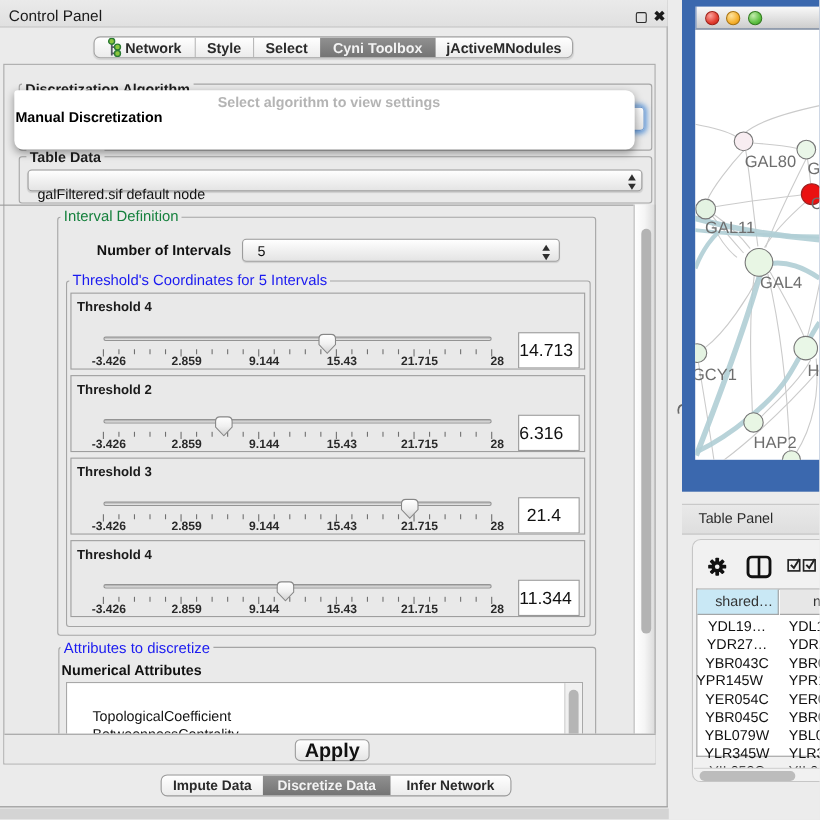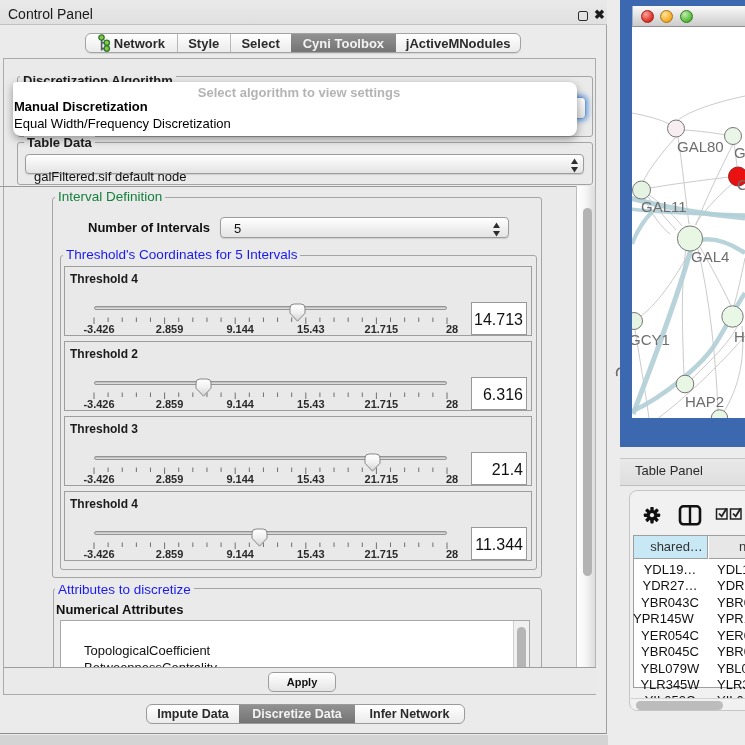--- a/index.html
+++ b/index.html
@@ -9,21 +9,21 @@
   .groupbox { position:absolute; border:1px solid #a5a5a5; border-radius:3px; }
   .glabel { position:absolute; font-size:13px; font-weight:bold; color:#1d1d1d; background:#eaeaea; padding:0 3px; line-height:14px; }
   .combo { position:absolute; border:1px solid #9c9c9c; border-radius:4px;
            background:linear-gradient(#ffffff,#f2f2f2 45%,#e4e4e4); box-shadow:0 1px 1px rgba(0,0,0,0.12);
            font-size:13px; color:#111; }
   .combo .ct { position:absolute; top:3px; }
   .updown { position:absolute; }
   .trow { position:absolute; left:64px; width:468px; height:70px; border:1px solid #9e9e9e; background:#e9e9e9; }
   .tlabel { position:absolute; left:5px; top:5px; font-size:12px; font-weight:bold; color:#1a1a1a; }
   .track { position:absolute; left:29px; top:39px; width:353px; height:4px; border:1px solid #949494; border-radius:3px; background:linear-gradient(#b3b3b3,#e8e8e8); }
-  .vbox { position:absolute; left:406px; top:35px; width:56px; height:33px; background:#fff; border:1px solid #989898; font-size:16px; color:#111; text-align:right; line-height:33px; padding-right:3px; }
+  .vbox { position:absolute; left:406px; top:35px; width:56px; height:33px; background:#fff; border:1px solid #989898; font-size:16px; color:#111; text-align:right; line-height:33px; padding-right:16px; }
   .ticklbl { position:absolute; top:56px; margin-left:4px; font-size:11px; font-weight:bold; color:#2a2a2a; width:60px; text-align:center;padding-left:10px; }
   .seg-sep { width:1px; background:#b9b9b9; }
 </style></head>
 <body>
 
 <div class="abs" id="cpwin" style="left:0;top:0;width:607px;height:734px;background:#ebebeb;border-right:1px solid #a0a0a0;border-bottom:1px solid #8e8e8e;">
 
   <div class="abs" style="left:0;top:0;width:607px;height:25px;background:linear-gradient(#eaeaea,#e0e0e0);border-bottom:1px solid #c2c2c2;">
     <div class="abs" style="left:8px;top:6px;font-size:14px;color:#1a1a1a;">Control Panel</div>
     <div class="abs" style="left:578px;top:11px;width:10px;height:10px;border:1.5px solid #2c2c2c;border-radius:2px;"></div>
@@ -59,21 +59,20 @@
     <div class="ct" style="left:8px;top:14px;">galFiltered.sif default node</div>
     <svg class="updown" style="right:4px;top:3px;" width="9" height="15" viewBox="0 0 9 15">
       <path d="M4.5,0.5 L8,6 L1,6 Z" fill="#2e2e2e"></path>
         <path d="M4.5,14.5 L8,9 L1,9 Z" fill="#2e2e2e"></path>
     </svg>
   </div>
 
   <div class="abs" style="left:13px;top:82px;width:564px;height:54px;background:#ffffff;border-radius:3px 8px 8px 8px;box-shadow:0 3px 8px rgba(0,0,0,0.38);">
     <div class="abs" style="left:0;top:3px;width:572px;text-align:center;font-size:13px;font-weight:bold;color:#b4b4b4;">Select algorithm to view settings</div>
     <div class="abs" style="left:1px;top:17px;font-size:13px;font-weight:bold;color:#000;">Manual Discretization</div>
-    <div class="abs" style="left:1px;top:34px;font-size:13px;color:#000;">Equal Width/Frequency Discretization</div>
   </div>
 
   <div class="abs" style="left:0;top:186px;width:576px;height:481px;overflow:hidden;border-top:1px solid #9a9a9a;">
 
     <div class="groupbox" style="left:52px;top:10px;width:490px;height:381px;"></div>
     <div class="glabel" style="left:55px;top:3px;color:#15803d;font-weight:normal;font-size:13.5px;">Interval Definition</div>
     <div class="abs b" style="left:88px;top:33px;font-size:13px;color:#111;">Number of Intervals</div>
     <div class="combo" style="left:220px;top:30px;width:289px;height:21px;">
       <div class="ct" style="left:13px;top:3px;">5</div>
       <svg class="updown" style="right:7px;top:4px;" width="9" height="15" viewBox="0 0 9 15">
@@ -291,21 +290,21 @@
       <div class="abs" style="left:23px;top:39px;font-size:13px;color:#111;">BetweennessCentrality</div>
       <div class="abs" style="right:0;top:0;width:16px;height:60px;background:#f0f0f0;border-left:1px solid #cfcfcf;"></div>
       <div class="abs" style="right:3px;top:6px;width:9px;height:54px;background:#b5b5b5;border-radius:4.5px;"></div>
     </div>
   </div>
 
   <div class="abs" style="left:576px;top:186px;width:20px;height:481px;background:linear-gradient(to right,#ffffff,#f5f5f5 50%,#dcdcdc);border-left:1px solid #bcbcbc;border-right:1px solid #b4b4b4;"></div>
   <div class="abs" style="left:583px;top:208px;width:9px;height:368px;background:#b3b3b3;border-radius:4.5px;"></div>
 
   <div class="abs" style="left:4px;top:667px;width:592px;height:27px;background:#eaeaea;border-top:1px solid #9e9e9e;">
-    <div class="abs" style="left:264px;top:4px;width:68px;height:20px;border:1px solid #9d9d9d;border-radius:5px;background:linear-gradient(#ffffff,#e5e5e5);font-size:11px;font-weight:bold;color:#111;text-align:center;line-height:18px;">Apply</div>
+    <div class="abs" style="left:264px;top:4px;width:68px;height:20px;border:1px solid #9d9d9d;border-radius:5px;background:linear-gradient(#ffffff,#e5e5e5);font-size:18px;font-weight:bold;color:#111;text-align:center;line-height:18px;">Apply</div>
   </div>
 
   <div class="abs" style="left:146px;top:704px;height:20px;display:flex;border:1px solid #9a9a9a;border-radius:6px;overflow:hidden;background:linear-gradient(#ffffff,#ebebeb);font-size:12.5px;font-weight:bold;color:#2a2a2a;">
     <div style="width:92px;display:flex;align-items:center;justify-content:center;">Impute Data</div>
     <div style="width:116px;display:flex;align-items:center;justify-content:center;background:linear-gradient(#919191,#747474);color:#f3f3f3;">Discretize Data</div>
     <div style="width:109px;display:flex;align-items:center;justify-content:center;">Infer Network</div>
   </div>
 </div>
 
 <div class="abs" style="left:0;top:735px;width:608px;height:10px;background:#d4d4d4;"></div>

